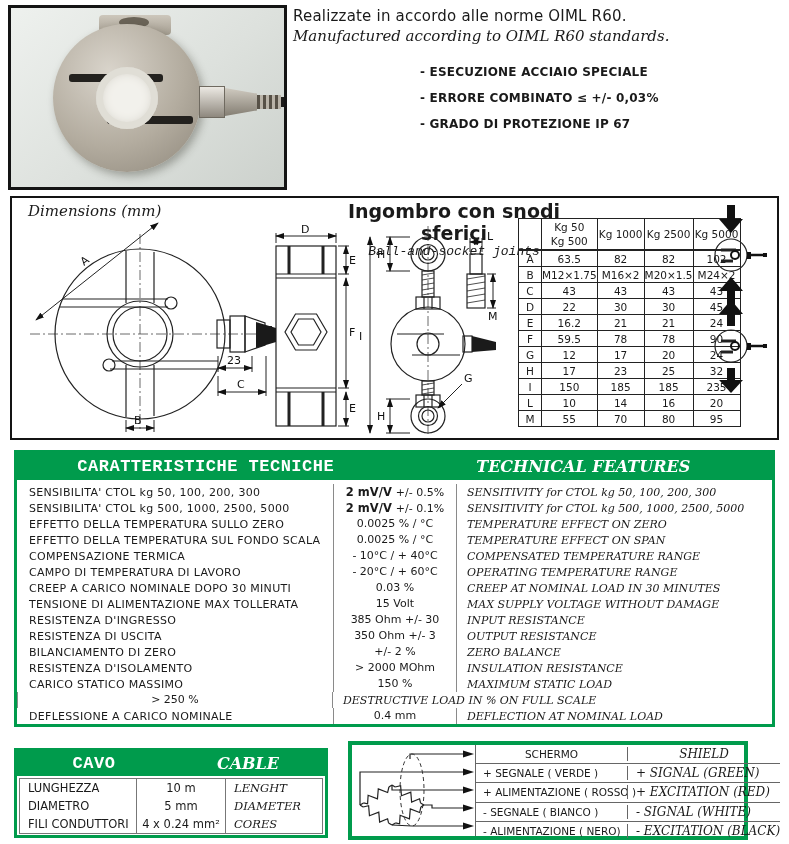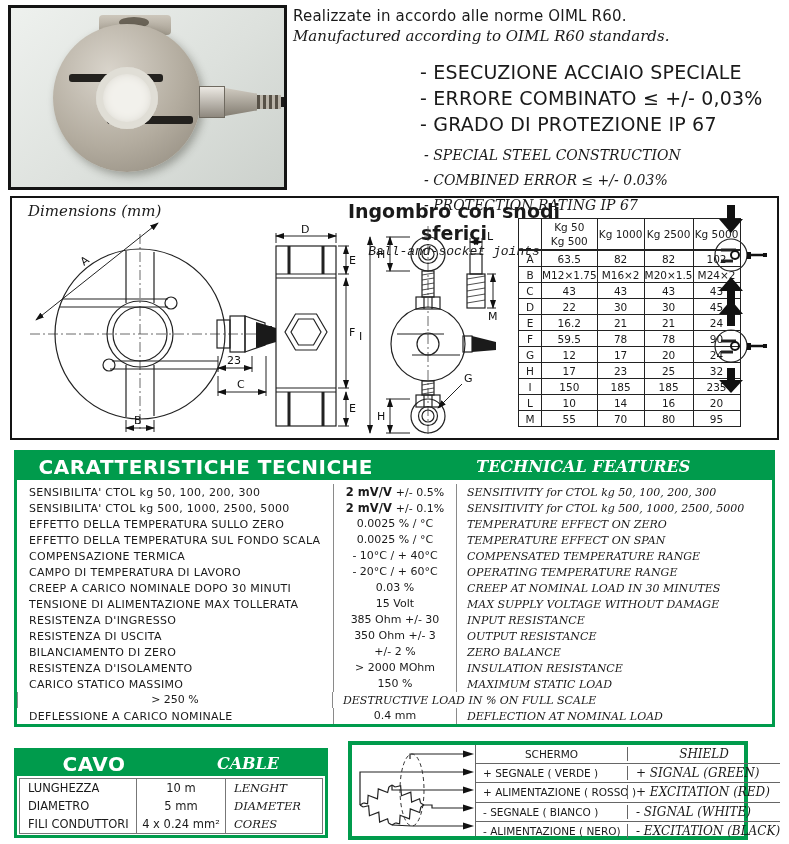--- a/index.html
+++ b/index.html
@@ -24,21 +24,21 @@
     clip-path:polygon(0 0,100% 20%,100% 80%,0 100%);}
   .spring{left:246px;top:87px;width:24px;height:14px;
     background:repeating-linear-gradient(90deg,#575147 0 3px,#b9b3a8 3px 6px);}
   .cableend{left:270px;top:89px;width:10px;height:10px;background:#1c1b19;}
 
   
   .intro{left:293px;top:7px;width:492px;}
   .intro-it{font-size:15px;letter-spacing:.2px;}
   .intro-en{font-family:"DejaVu Serif",serif;font-style:italic;font-size:15px;margin-top:2px;}
   .bullets-it{margin:14px 0 0 127px;}
-  .bul-it{font-weight:normal;font-size:19px;line-height:26px;letter-spacing:.2px;}
+  .bul-it{font-weight:bold;font-size:12px;line-height:26px;letter-spacing:.2px;}
   .bullets-en{margin:6px 0 0 131px;}
   .bul-en{font-family:"DejaVu Serif",serif;font-style:italic;font-size:14px;line-height:25px;}
 
   
   .dims-box{left:10px;top:196px;width:769px;height:244px;border:2px solid #141414;box-sizing:border-box;padding-left:14px;}
   .dims-title{left:16px;top:4px;font-family:"DejaVu Serif",serif;font-style:italic;font-size:15px;}
   .joints-hdr{left:322px;top:2px;width:240px;text-align:center;}
   .joints-it{font-weight:bold;font-size:19px;}
   .joints-en{font-family:Liberation Mono, monospace;font-style:italic;font-size:13px;}
   svg{display:block;}
@@ -54,21 +54,21 @@
   .dim-table td,.dim-table th{border:1px solid #222;text-align:center;padding:0;font-weight:normal;}
   .dim-table th{height:30px;line-height:14px;border-bottom:2px solid #222;}
   .dim-table td{height:15px;}
   .dim-table .dl{width:22px;}
   .dim-table .dv,.dim-table .hc{width:46px;}
 
   
   .tech-table{left:14px;top:450px;width:761px;height:277px;border:3px solid var(--green);box-sizing:border-box;background:#fff;}
   .g-hdr{display:flex;background:var(--green);color:#fff;align-items:center;}
   .tech-hdr{height:27px;}
-  .g-hdr .h-it{width:50%;text-align:center;font-weight:bold;font-size:20px;letter-spacing:.5px;}
+  .g-hdr .h-it{width:50%;text-align:center;font-weight:bold;font-size:17px;letter-spacing:.5px;font-family:Liberation Mono, monospace;}
   .g-hdr .h-en{width:50%;text-align:center;font-family:"DejaVu Serif",serif;font-style:italic;font-weight:bold;font-size:16px;}
   .tech-body{padding-top:4px;}
   .trow{display:grid;grid-template-columns:316px 124px auto;height:16px;align-items:center;}
   .tit{font-size:11px;padding-left:12px;letter-spacing:.3px;white-space:nowrap;}
   .tval{text-align:center;font-size:11px;border-left:1px solid #8a8a8a;border-right:1px solid #8a8a8a;height:16px;line-height:16px;white-space:nowrap;}
   .vb{font-weight:bold;font-size:11.5px;margin-right:4px;}
   .vb:empty{display:none;}
   .ten{font-family:"DejaVu Serif",serif;font-style:italic;font-size:11px;padding-left:10px;white-space:nowrap;}
 
   
@@ -120,25 +120,20 @@
   <div class="abs cableend"></div>
 </div>
 
 <div class="abs intro">
   <div class="intro-it">Realizzate in accordo alle norme OIML R60.</div>
   <div class="intro-en">Manufactured according to OIML R60 standards.</div>
   <div class="bullets-it">
       <div class="bul-it">- ESECUZIONE ACCIAIO SPECIALE</div>
       <div class="bul-it">- ERRORE COMBINATO ≤ +/- 0,03%</div>
       <div class="bul-it">- GRADO DI PROTEZIONE IP 67</div>
-    </div>
-  <div class="bullets-en">
-      <div class="bul-en">- SPECIAL STEEL CONSTRUCTION</div>
-      <div class="bul-en">- COMBINED ERROR ≤ +/- 0.03%</div>
-      <div class="bul-en">- PROTECTION RATING IP 67</div>
     </div>
 </div>
 
 <div class="abs dims-box">
   <div class="abs dims-title">Dimensions (mm)</div>
 
   <svg class="abs" style="left:10px;top:18px;" width="250" height="218" viewBox="0 0 250 218">
     <line class="cl" x1="8" y1="118" x2="240" y2="118"></line>
     <line class="cl" x1="118" y1="18" x2="118" y2="215"></line>
     <circle class="dln" cx="118" cy="118" r="85"></circle>

